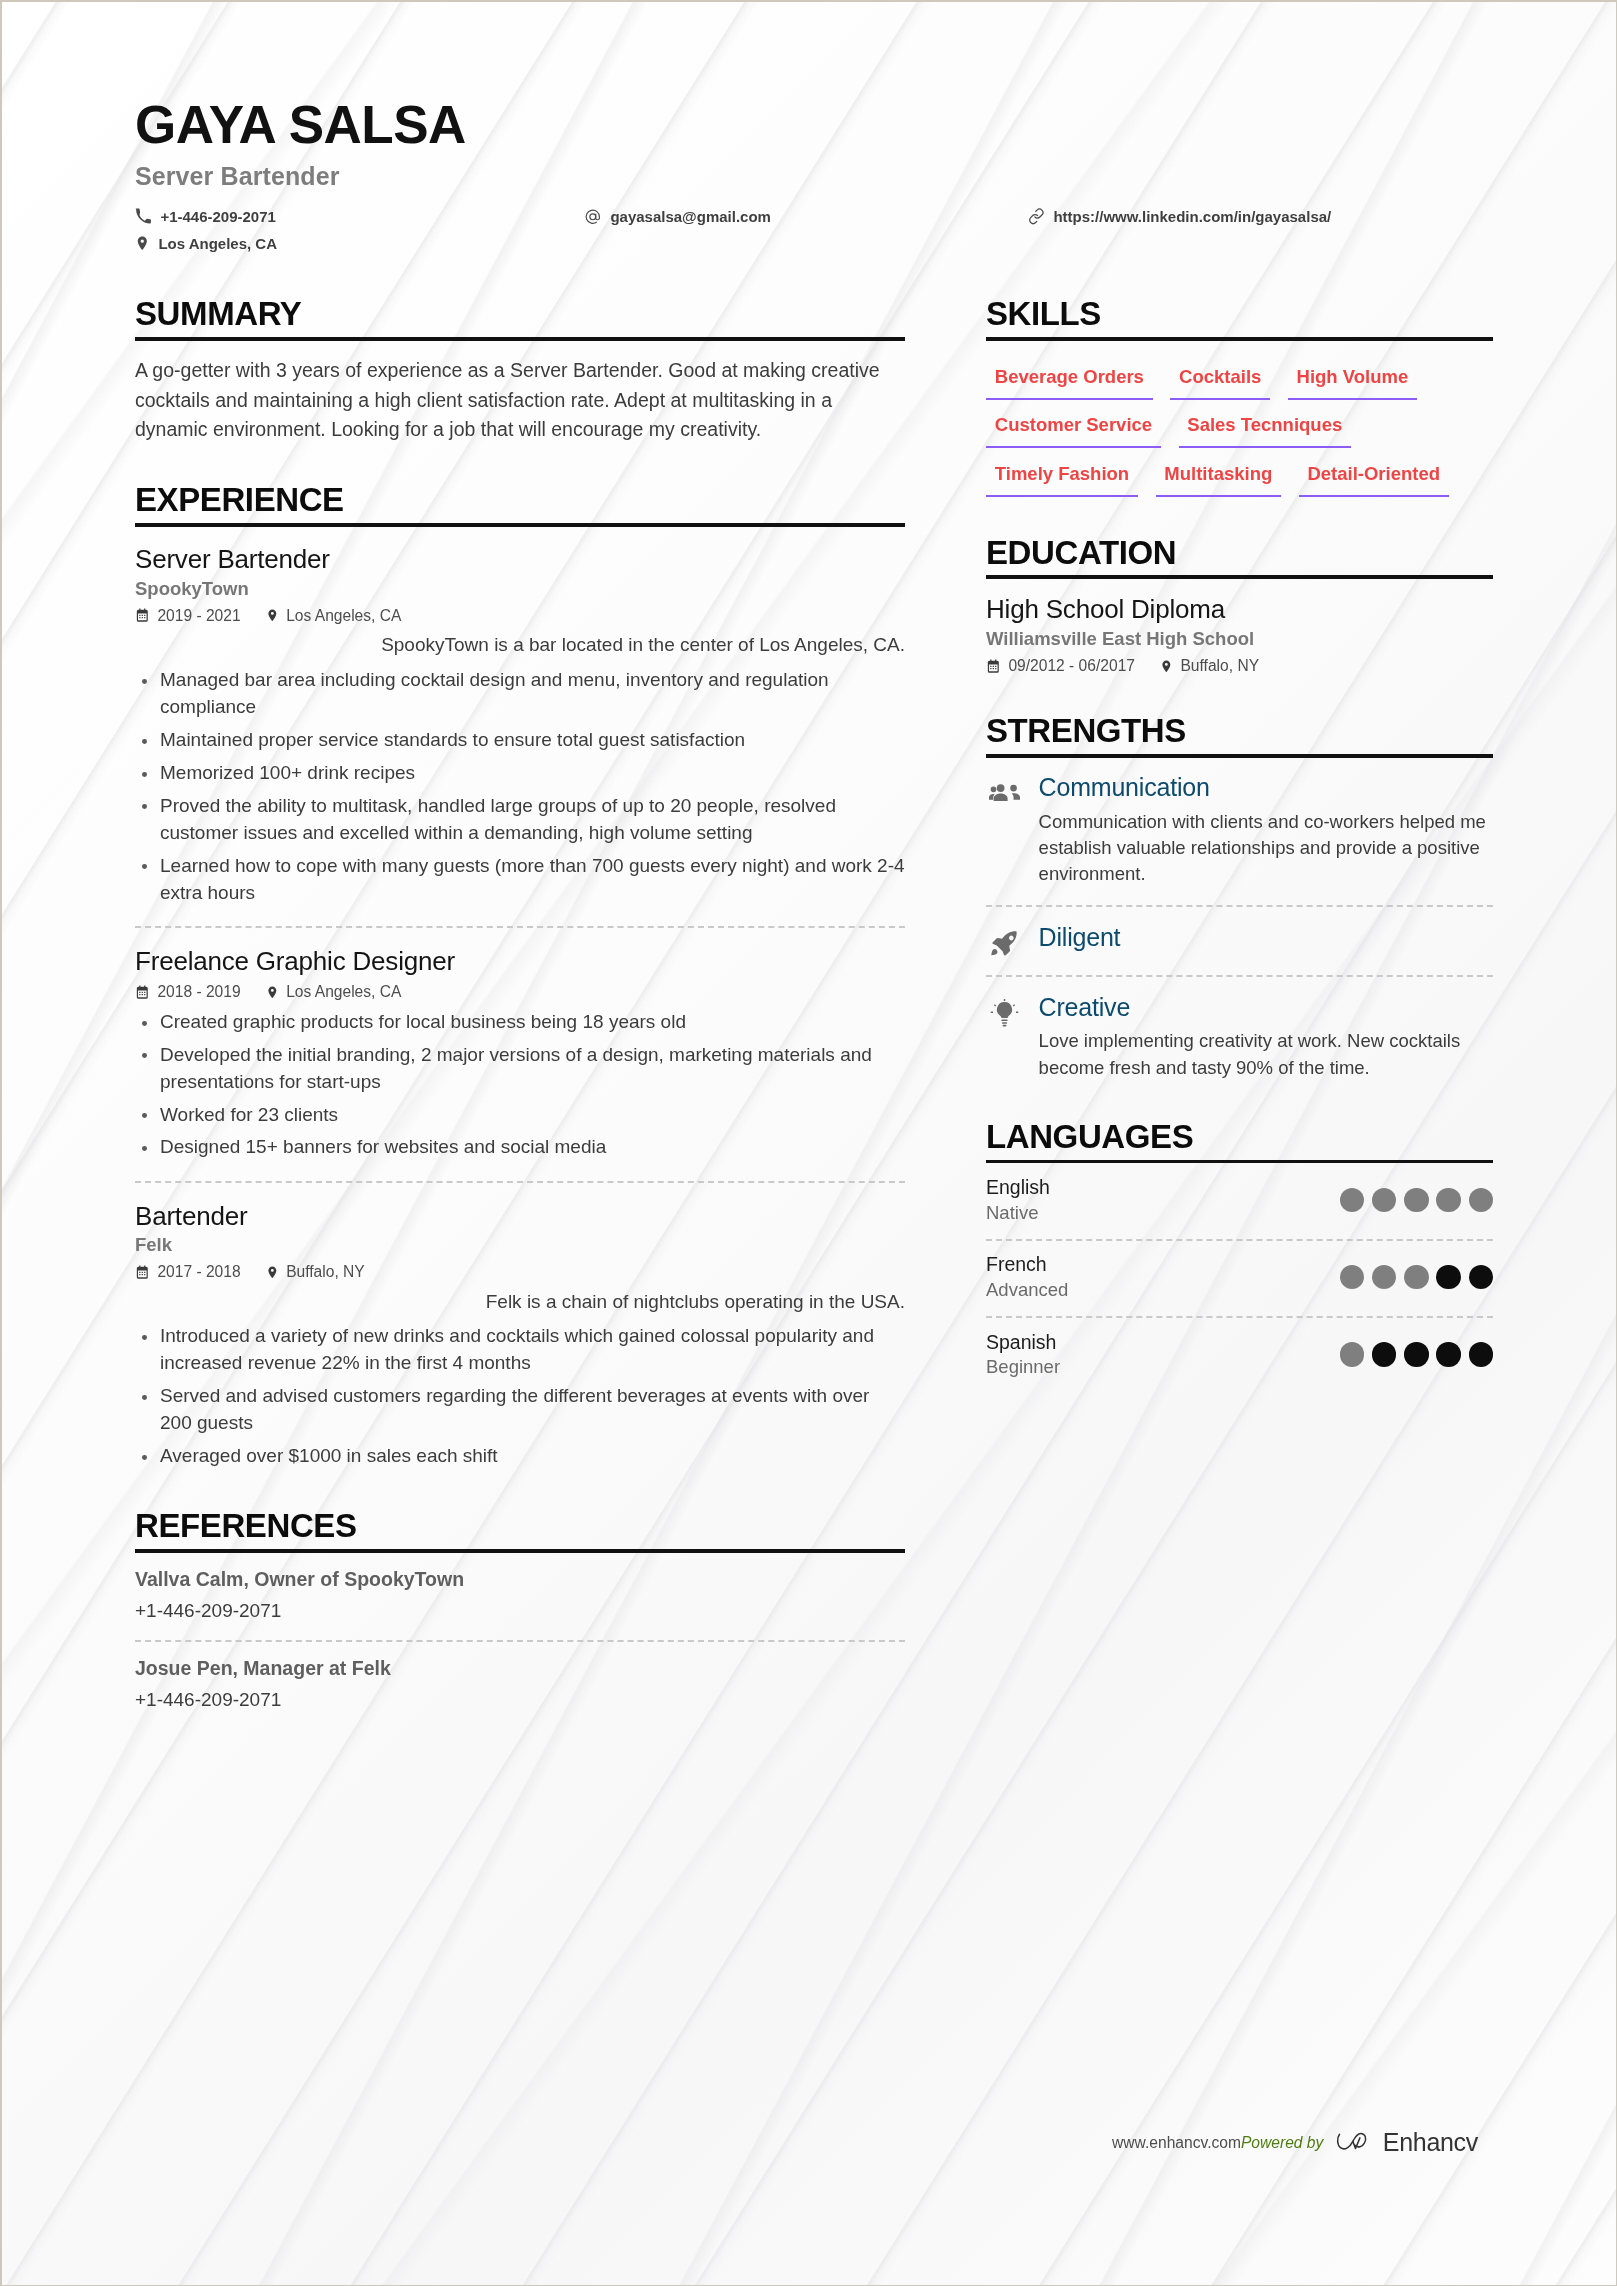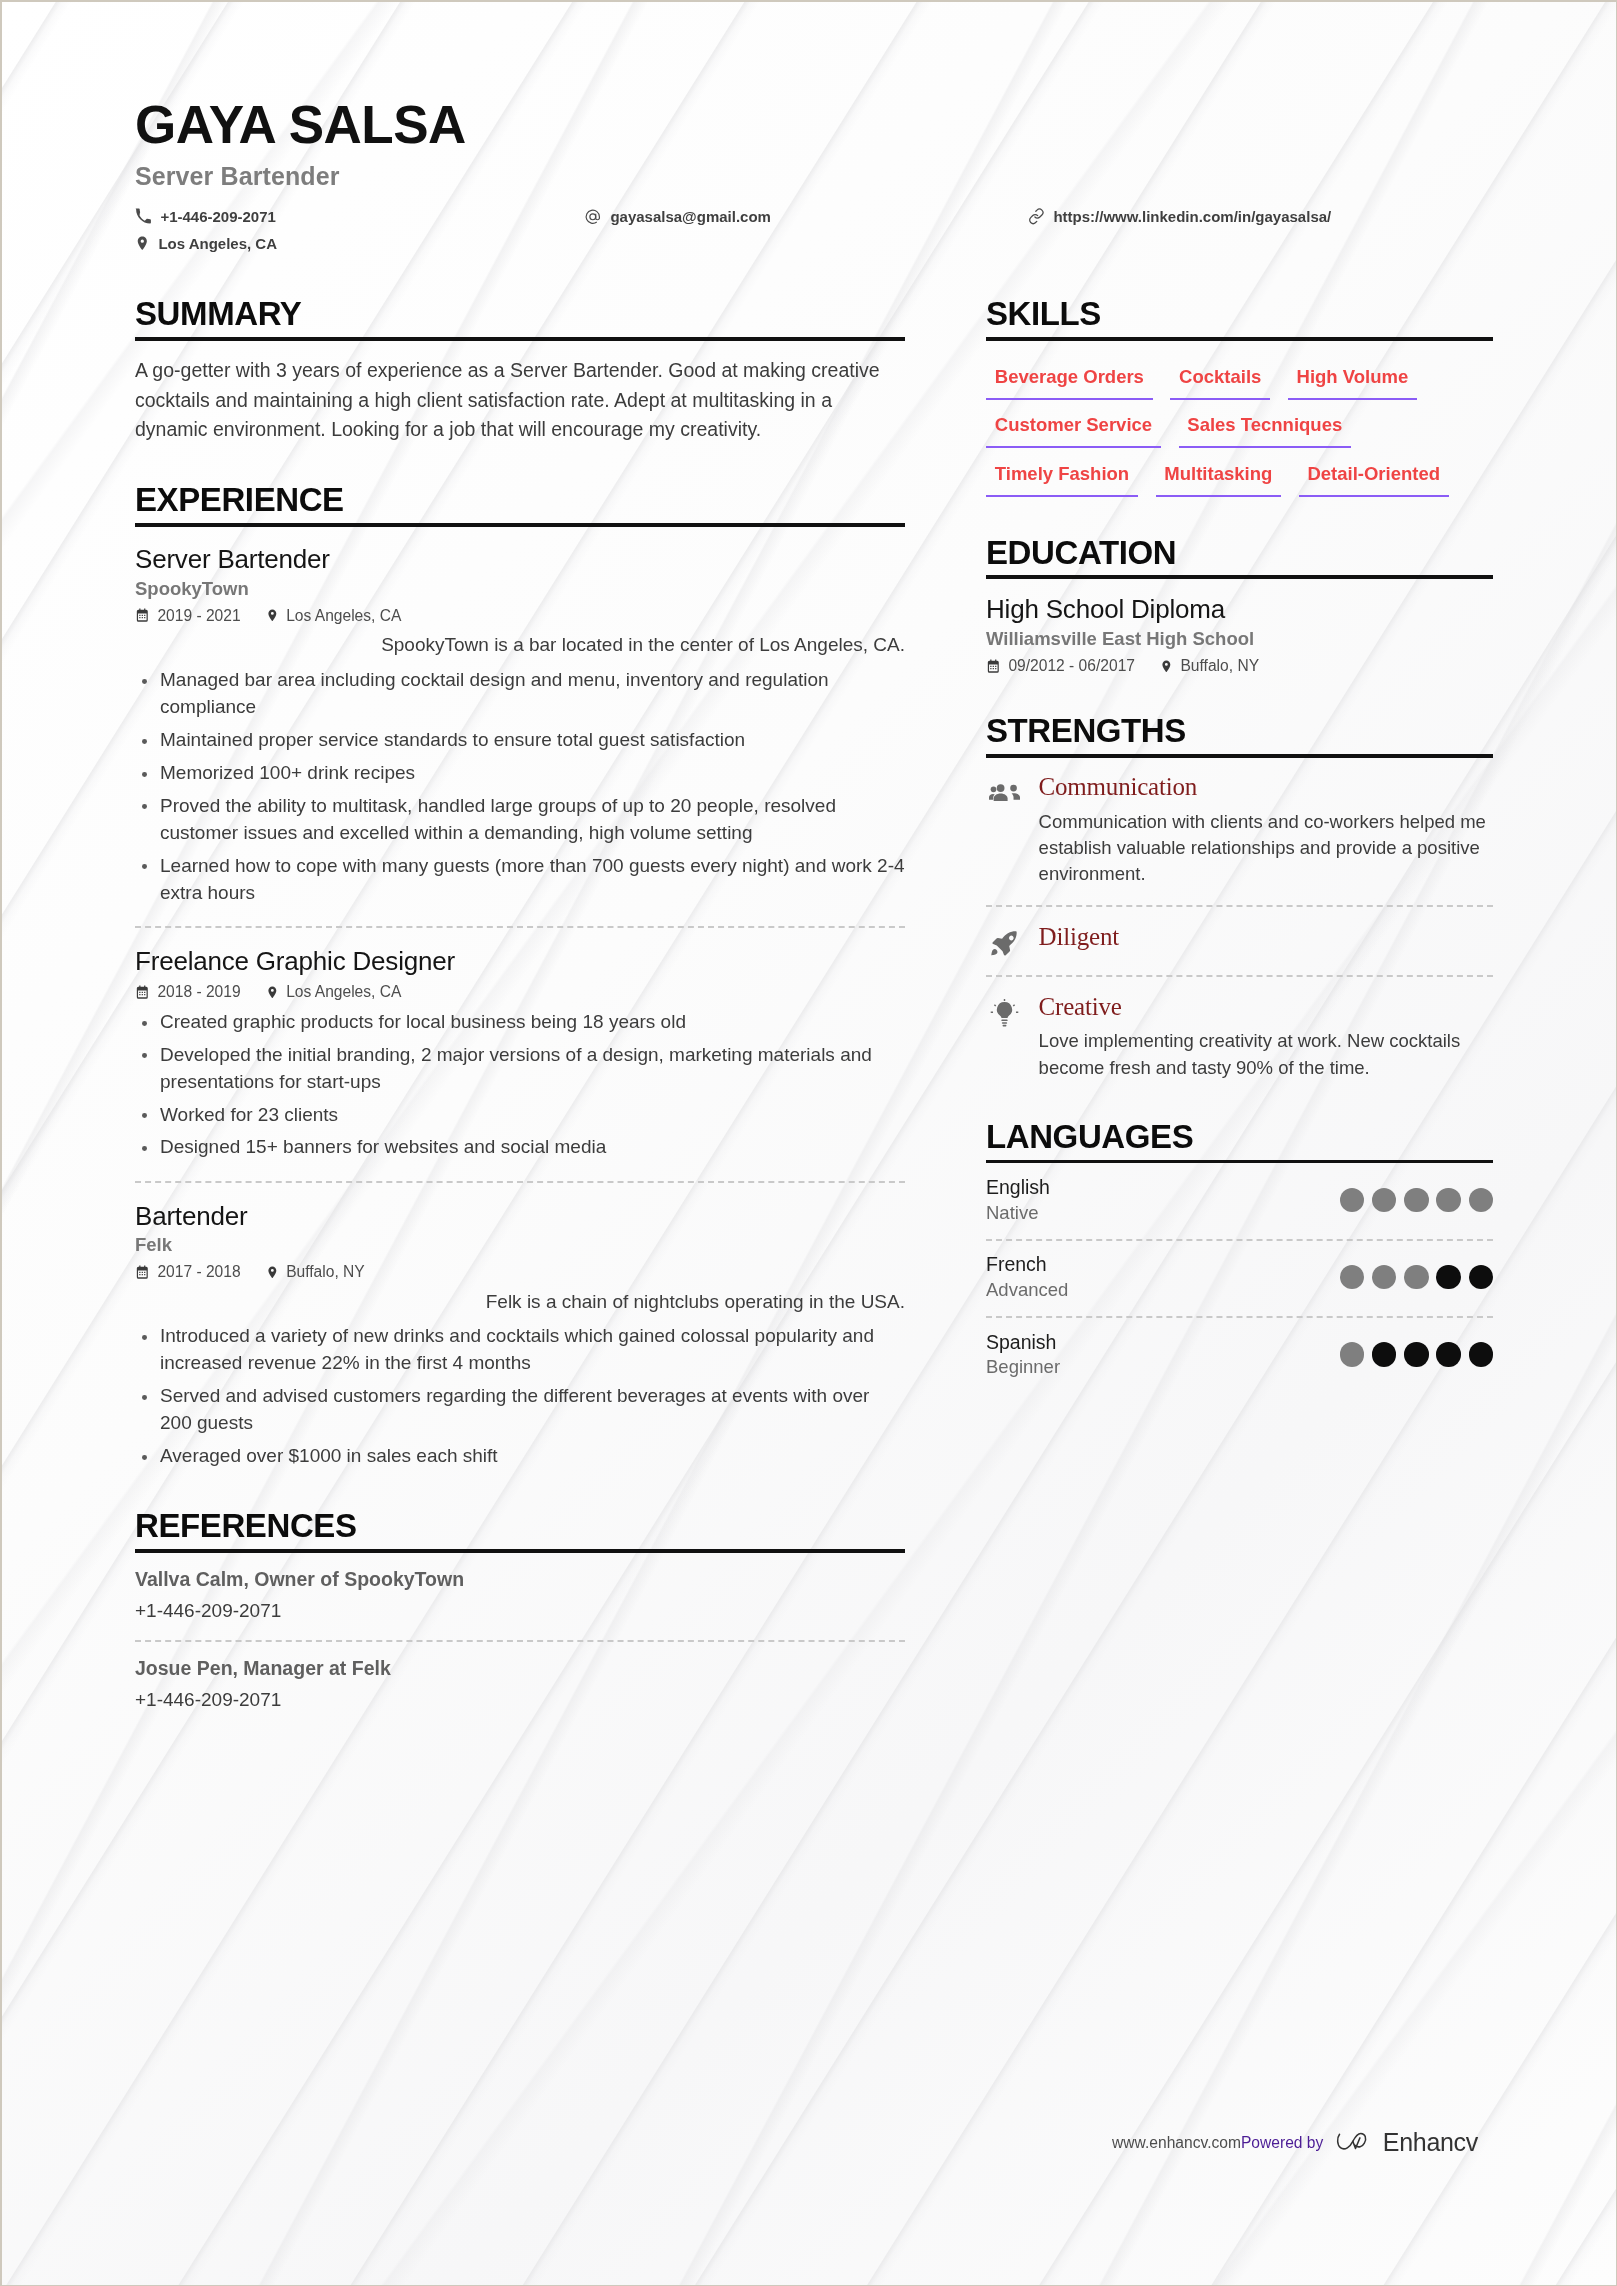--- a/index.html
+++ b/index.html
@@ -244,24 +244,23 @@
   .strength-icon {
     flex: 0 0 37px;
     display: flex;
     justify-content: center;
     padding-top: 5.9px;
     color: #6b6b6b;
   }
   .strength-body { flex: 1 1 auto; }
   .strength-name {
     font-size: 25px;
-    color: #7f1d1d;
+    color: #0c4a6e;
     line-height: 1.15;
     letter-spacing: -0.2px;
-    font-family: Liberation Serif, serif;
   }
   .strength-desc {
     font-size: 18.5px;
     color: #3c3c3c;
     line-height: 1.42;
     margin-top: 6.8px;
   }
 
   
   .lang {
@@ -305,21 +304,22 @@
     font-size: 15.6px;
     color: #4d4d4d;
   }
   .footer-right {
     display: flex;
     align-items: center;
     gap: 12.7px;
   }
   .powered {
     font-size: 15.6px;
-    color: #4c1d95;
+    color: #4d7c0f;
+    font-style: italic;
   }
   .brand {
     display: flex;
     align-items: center;
     gap: 7.8px;
   }
   .brand-name {
     font-size: 25px;
     color: #333333;
     letter-spacing: -0.3px;

